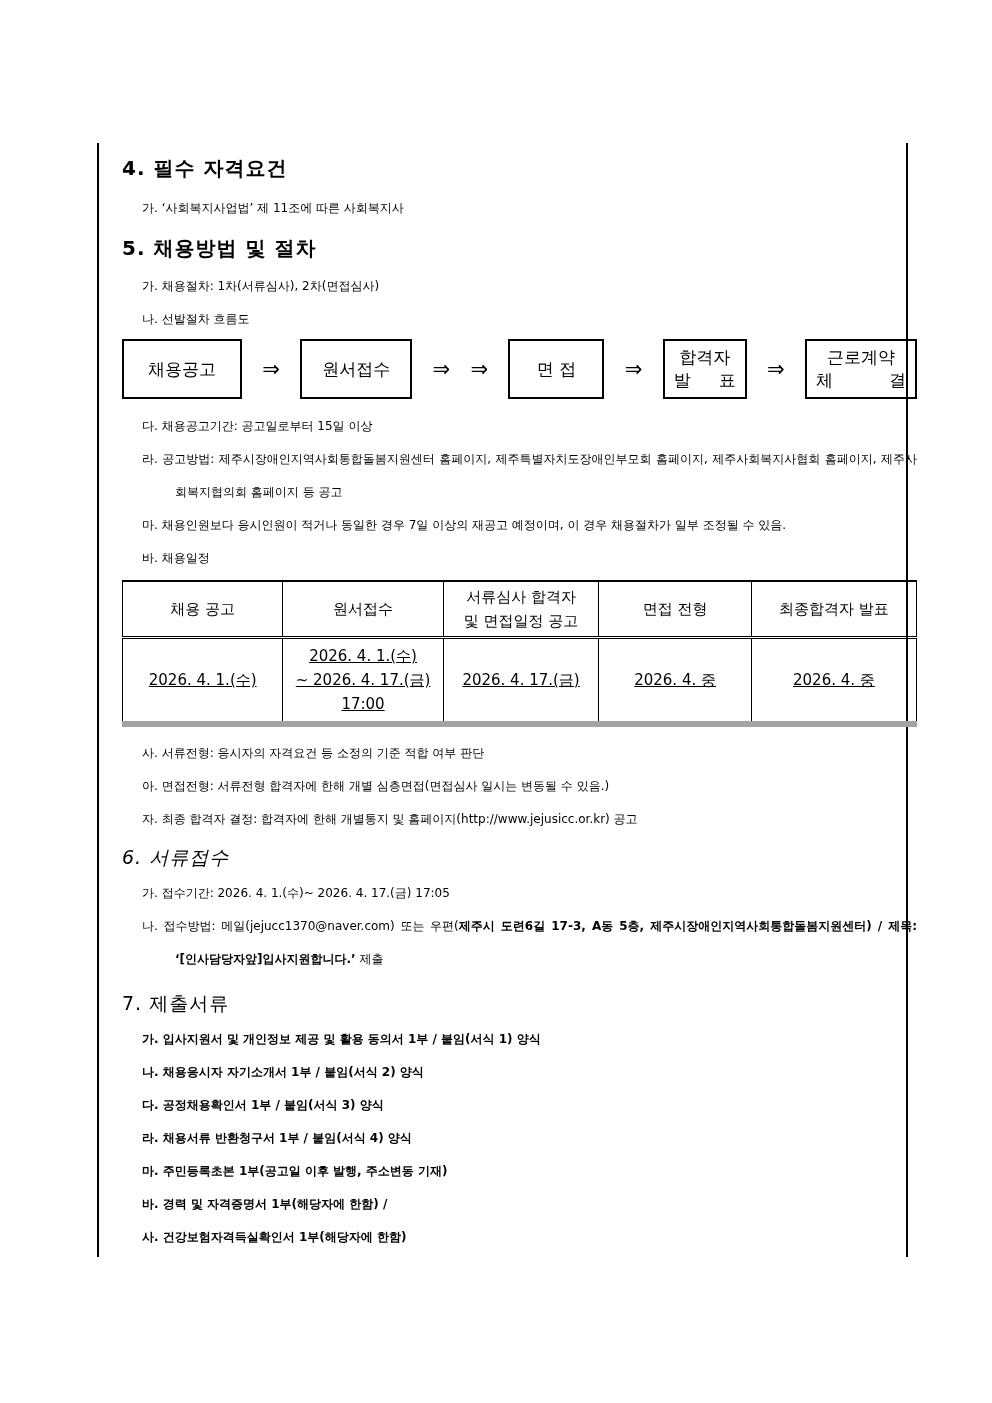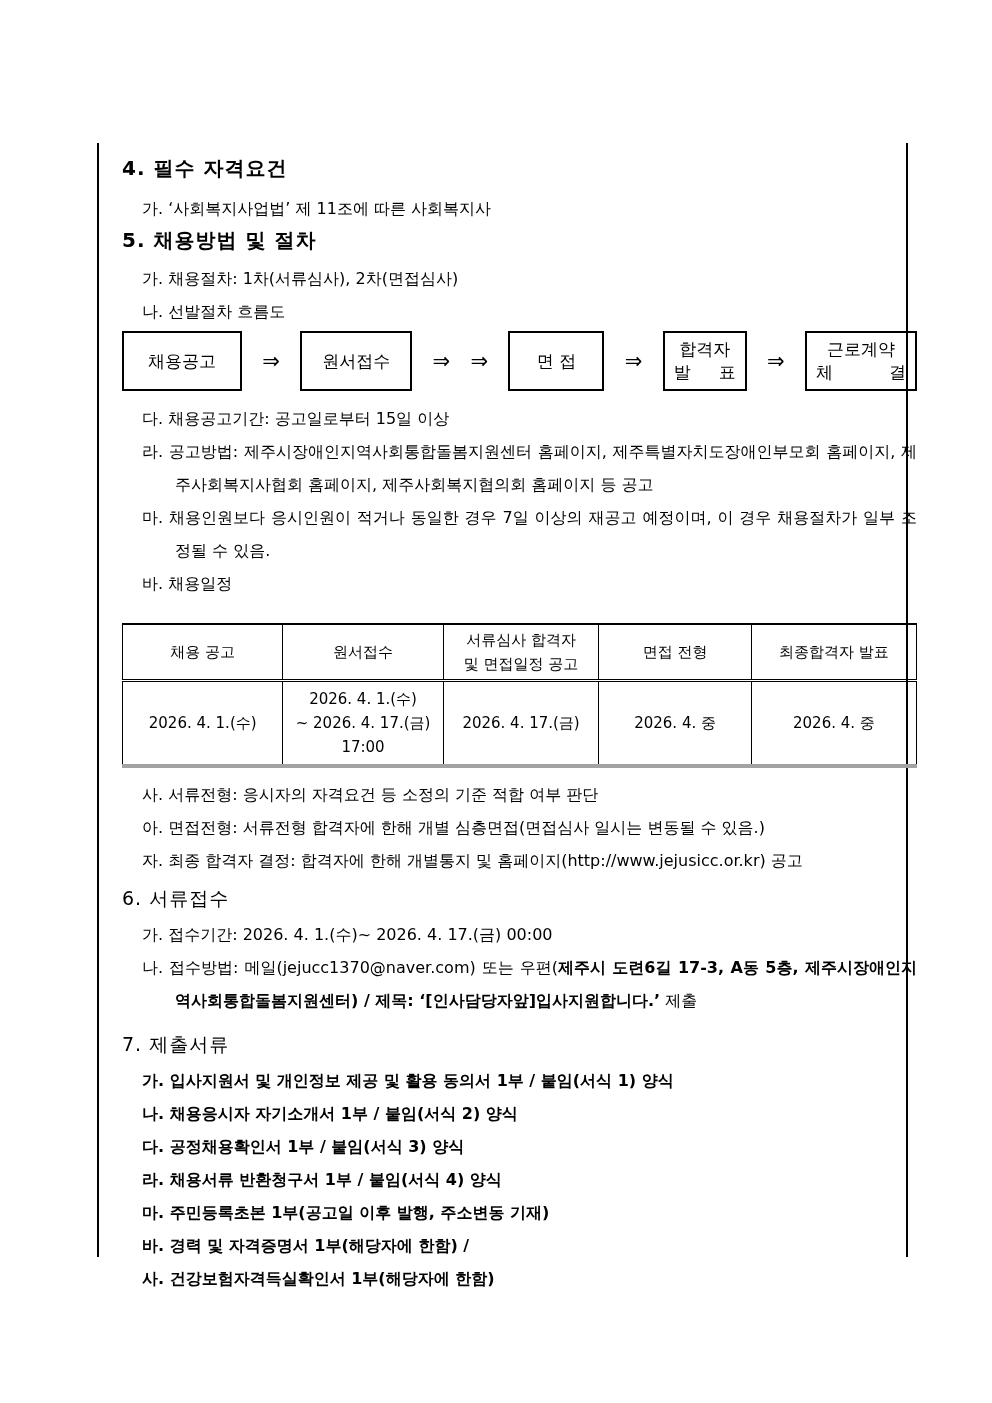--- a/index.html
+++ b/index.html
@@ -11,26 +11,26 @@
   .page-rails{
     position:absolute;left:97px;top:143px;width:811px;height:1114px;
     border-left:2px solid #000;border-right:2px solid #000;
     box-sizing:border-box;
   }
   .content{position:absolute;left:122px;top:155px;width:795px;}
 
   .h-bold{font-size:20px;font-weight:bold;line-height:26px;letter-spacing:1px;margin:0;}
   .h-reg{font-size:19px;font-weight:normal;line-height:26px;letter-spacing:1px;margin:0;}
   .h4-m{margin:0 0 11px 0;}
-  .h5-m{margin:2px 0 9px 0;}
-  .h6-m{margin:8px 0 7px 0;}
+  .h5-m{margin:10px 0 9px 0;}
+  .h6-m{margin:8px 0 7px 0;font-style:italic;}
   .h7-m{margin:14px 0 7px 0;}
 
   .item{
-    font-size:16px;line-height:33px;
+    font-size:12px;line-height:33px;
     margin-left:20px;padding-left:33px;text-indent:-33px;
     text-align:justify;word-break:break-all;
   }
   .bold{font-weight:bold;}
 
   
   .flow{
     display:flex;align-items:center;justify-content:space-between;
     margin:2px 0 10px 0;height:62px;
   }
@@ -40,29 +40,29 @@
     text-align:center;font-size:17px;line-height:23px;padding:0 5px;
   }
   .w1{width:120px}.w2{width:112px}.w3{width:122px}.w4{width:96px}.w5{width:84px}.w6{width:112px}
   .fc-arrow{font-size:21px;line-height:60px;}
   .fc-line{display:block;}
   .fc-spread{display:block;text-align:justify;text-align-last:justify;padding:0 4px;}
 
   
   table.sched{
     width:795px;border-collapse:collapse;table-layout:fixed;
-    margin:23px 0 10px 0;font-size:15px;
+    margin:5px 0 10px 0;font-size:15px;
   }
   table.sched{border-top:2px solid #000;}
   table.sched th,table.sched td{
     border:1px solid #000;text-align:center;vertical-align:middle;
     font-weight:normal;padding:2px 2px;line-height:24px;
   }
   table.sched thead th{height:50px;border-bottom:3px double #000;}
-  table.sched tbody td{height:78px;border-bottom:4px solid #a3a3a3;}
+  table.sched tbody td{height:78px;border-bottom:6px solid #a3a3a3;text-decoration:underline;}
   col.c1{width:20.2%}col.c2{width:20.2%}col.c3{width:19.6%}col.c4{width:19.2%}col.c5{width:20.8%}
 </style>
 </head>
 <body>
 
 <div class="page-rails"></div>
 
 <div class="content">
 
   <div class="h-bold h4-m">4. 필수 자격요건</div>
@@ -135,21 +135,21 @@
         <td>2026. 4. 중</td>
       </tr>
     </tbody>
   </table>
 
   <div class="item">사. 서류전형: 응시자의 자격요건 등 소정의 기준 적합 여부 판단</div>
   <div class="item">아. 면접전형: 서류전형 합격자에 한해 개별 심층면접(면접심사 일시는 변동될 수 있음.)</div>
   <div class="item">자. 최종 합격자 결정: 합격자에 한해 개별통지 및 홈페이지(http://www.jejusicc.or.kr) 공고</div>
 
   <div class="h-reg h6-m">6. 서류접수</div>
-  <div class="item">가. 접수기간: 2026. 4. 1.(수)~ 2026. 4. 17.(금) 00:00</div>
+  <div class="item">가. 접수기간: 2026. 4. 1.(수)~ 2026. 4. 17.(금) 17:05</div>
   <div class="item">
     <span>나. 접수방법: 메일(jejucc1370@naver.com) 또는 우편(</span><span class="bold">제주시 도련6길 17-3, A동 5층, 제주시장애인지역사회통합돌봄지원센터) / 제목: ‘[인사담당자앞]입사지원합니다.’</span><span> 제출</span>
   </div>
 
   <div class="h-reg h7-m">7. 제출서류</div>
   <div class="item bold">가. 입사지원서 및 개인정보 제공 및 활용 동의서 1부 / 붙임(서식 1) 양식</div>
   <div class="item bold">나. 채용응시자 자기소개서 1부 / 붙임(서식 2) 양식</div>
   <div class="item bold">다. 공정채용확인서 1부 / 붙임(서식 3) 양식</div>
   <div class="item bold">라. 채용서류 반환청구서 1부 / 붙임(서식 4) 양식</div>
   <div class="item bold">마. 주민등록초본 1부(공고일 이후 발행, 주소변동 기재)</div>

